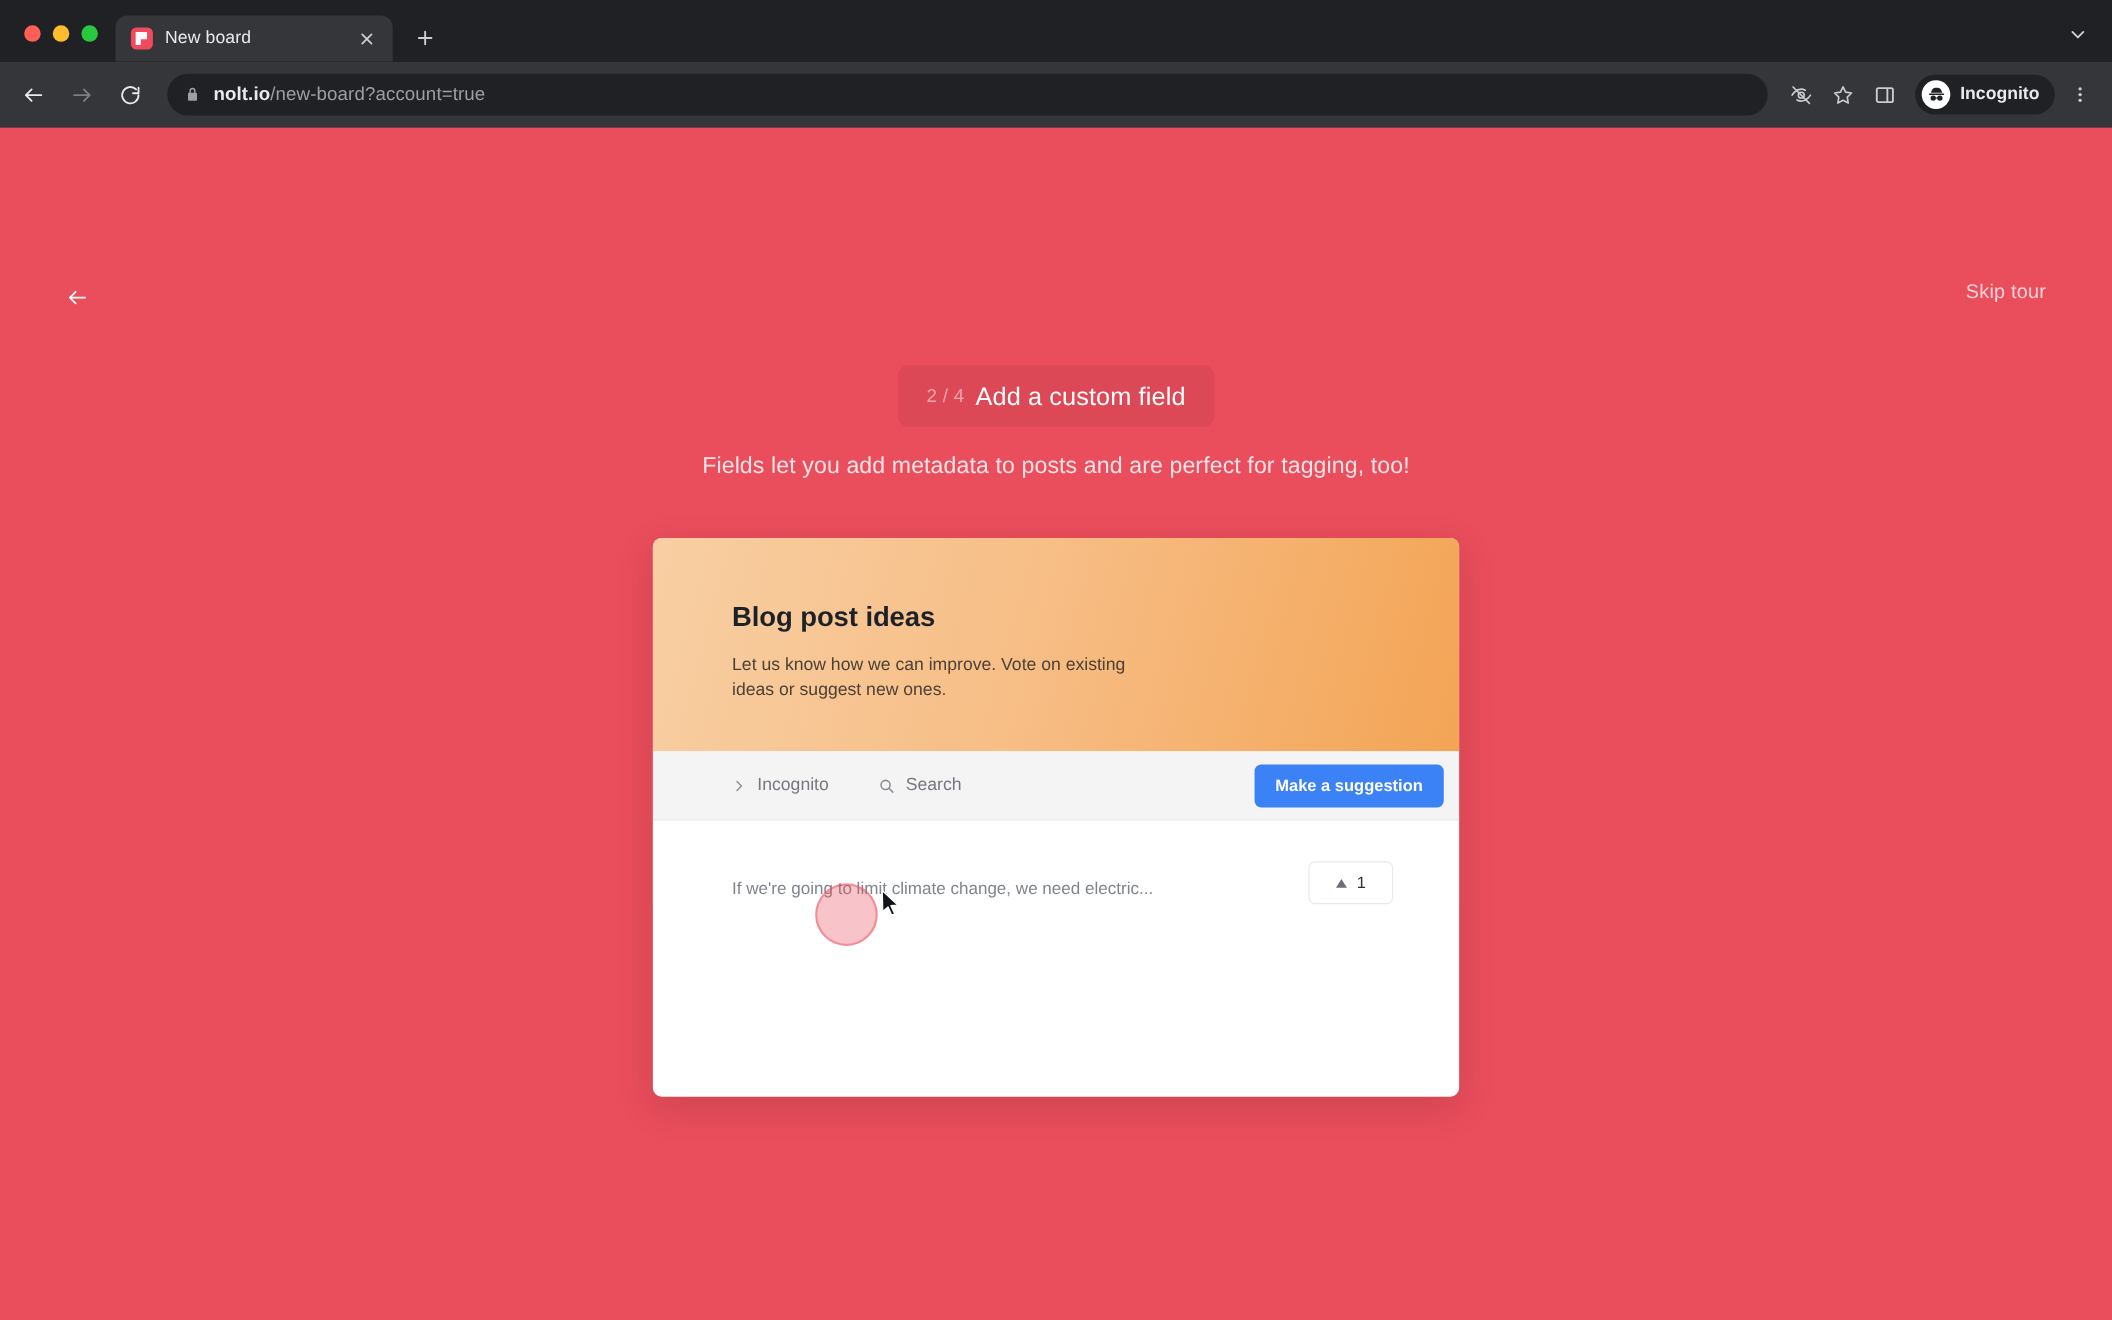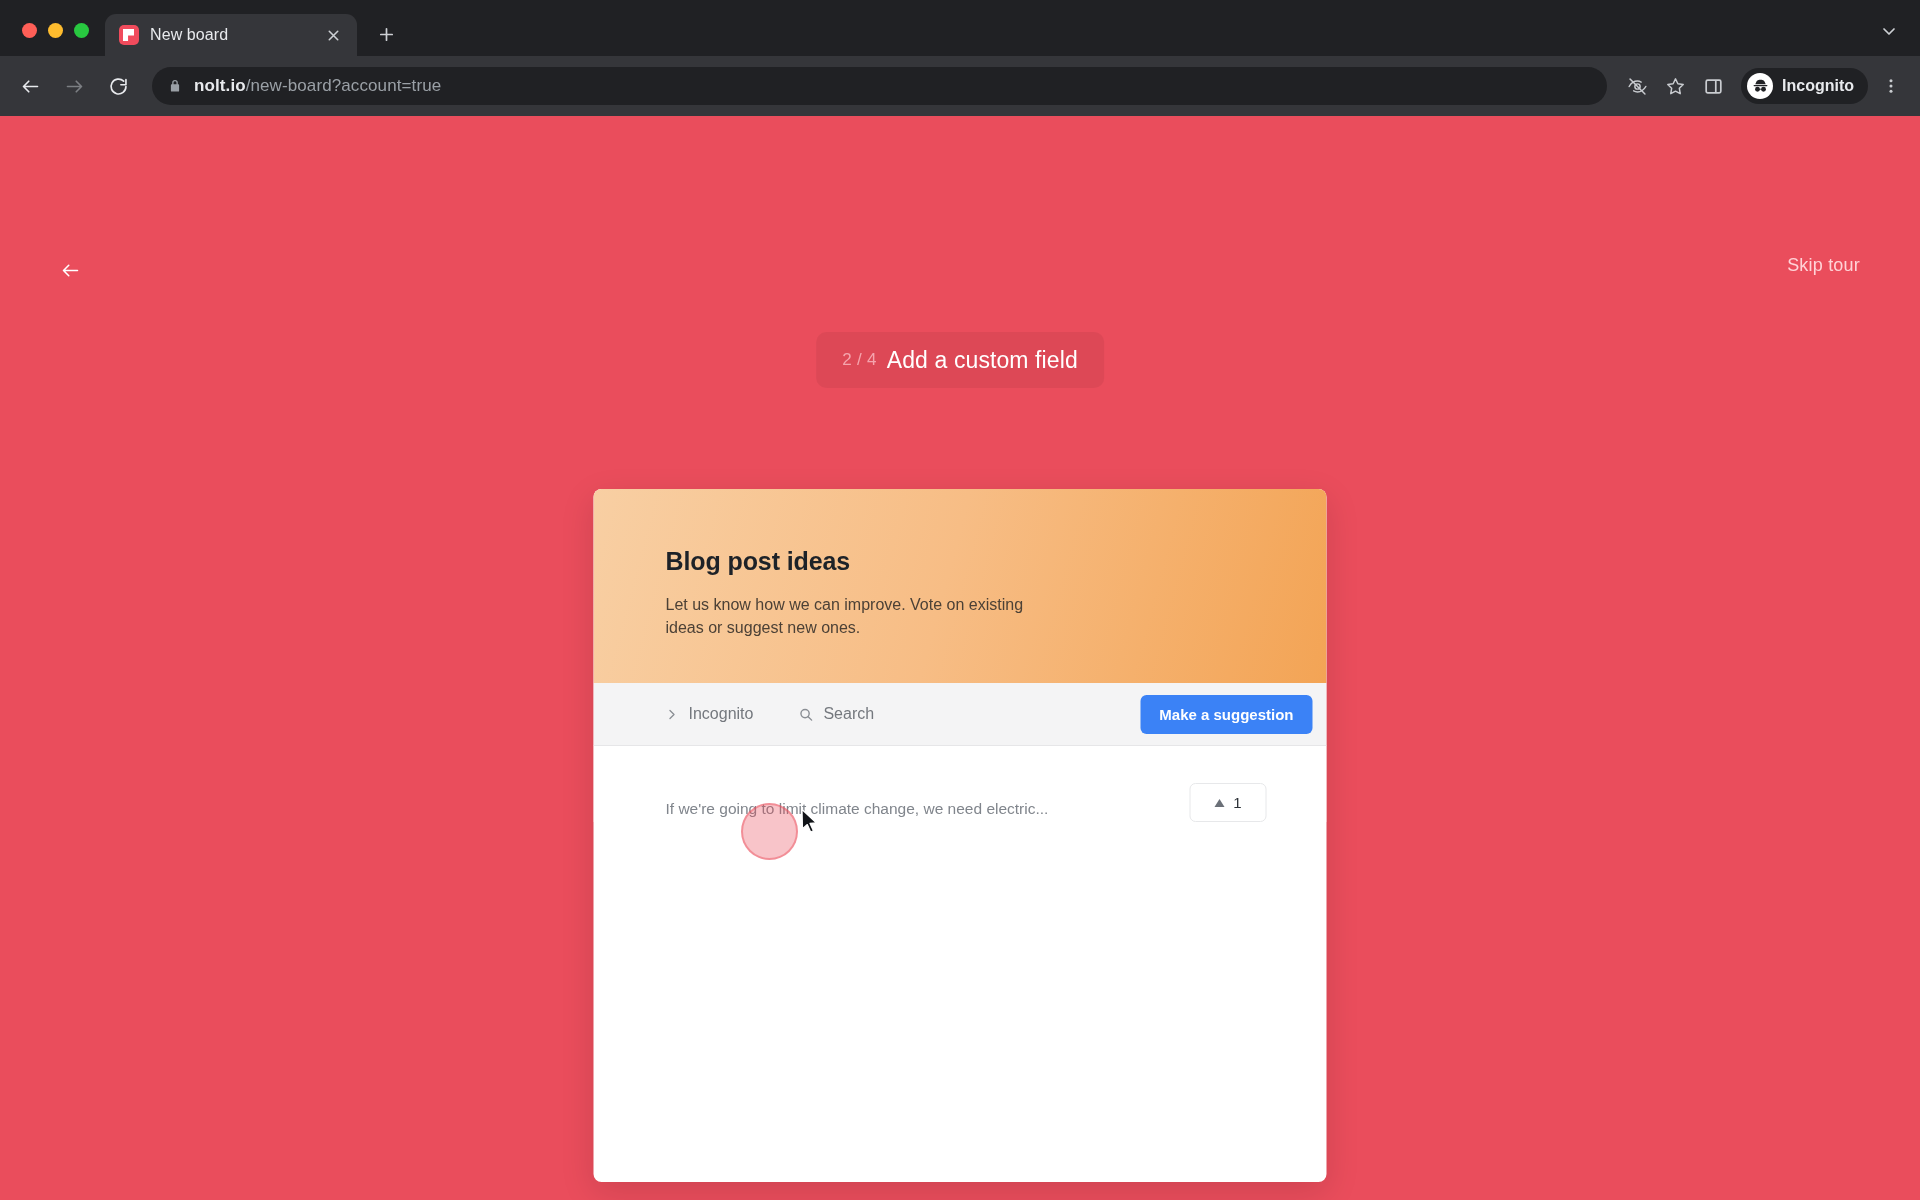--- a/index.html
+++ b/index.html
@@ -125,21 +125,21 @@
   .tour-title { color: #ffffff; font-size: 23px; font-weight: 400; letter-spacing: .1px; }
 
   .tour-sub {
     position: absolute; left: 0; right: 0; top: 296px;
     text-align: center; color: #ffe3e6; font-size: 21px; letter-spacing: .1px;
   }
 
   
   .board {
     position: absolute; left: 50%; top: 373px; transform: translateX(-50%);
-    width: 733px; height: 693px;
+    width: 733px; height: 508px;
     background: #ffffff; border-radius: 8px;
     overflow: hidden;
     box-shadow: 0 10px 34px rgba(0,0,0,0.12);
   }
   .board-header {
     height: 194px;
     background: linear-gradient(105deg, #f8cfa3 0%, #f7bd85 48%, #f3a455 100%);
     padding: 58px 0 0 72px;
   }
   .board-title { font-size: 25px; font-weight: 700; color: #1d2228; letter-spacing: -.1px; }
@@ -324,20 +324,21 @@
         </svg>
     </div>
 
     <div class="skip-tour">Skip tour</div>
 
     <div class="tour-pill">
       <span class="tour-step">2 / 4</span>
       <span class="tour-title">Add a custom field</span>
     </div>
 
+    <div class="tour-sub">Fields let you add metadata to posts and are perfect for tagging, too!</div>
 
     <div class="board">
 
       <div class="board-header">
         <div class="board-title">Blog post ideas</div>
         <div class="board-desc">Let us know how we can improve. Vote on existing ideas or suggest new ones.</div>
       </div>
 
       <div class="board-toolbar">
         <div class="tb-item">

